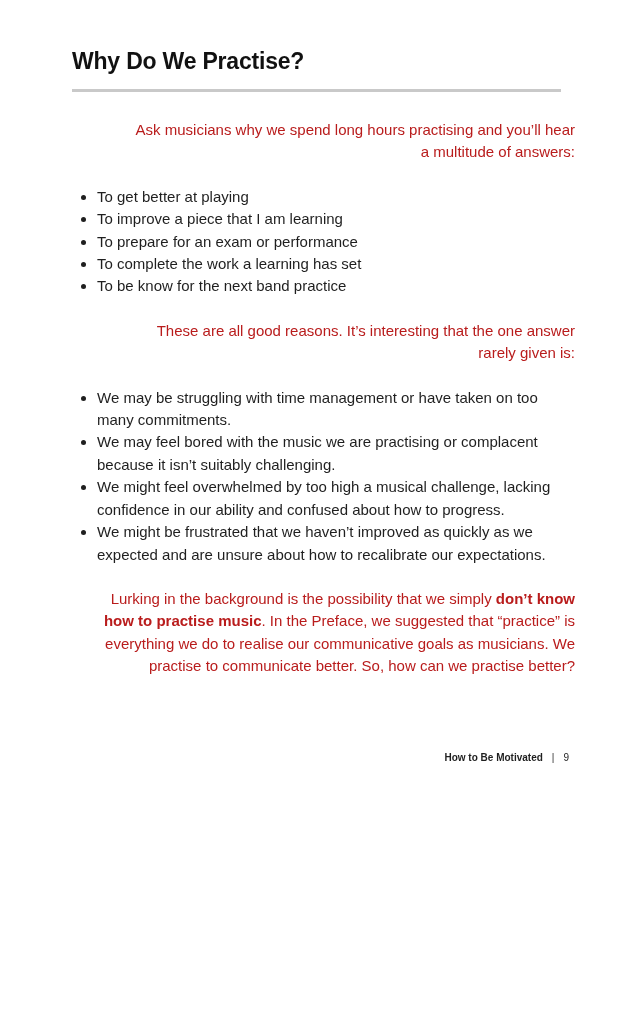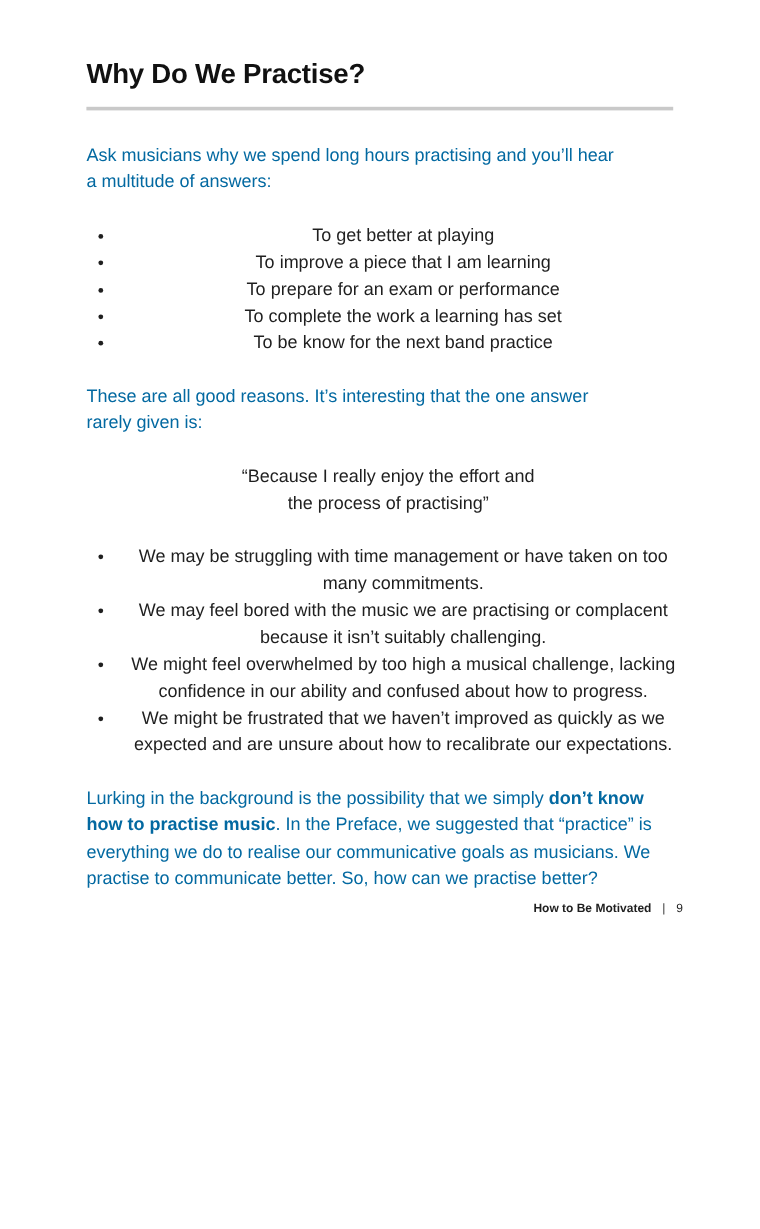--- a/index.html
+++ b/index.html
@@ -31,28 +31,28 @@
   .divider {
     width: 489px;
     height: 3px;
     background: #c9c9c9;
     margin: 0 0 27px 0;
   }
   .para {
     margin: 0 0 22px 0;
     font-size: 15px;
     line-height: 22.4px;
-    color: #0369a1;
+    color: #b91c1c;
     white-space: pre;
+    text-align: right;
   }
   .bullets {
     margin: 0 0 22px 0;
     padding: 0 0 0 25px;
     list-style: disc outside;
-    text-align: center;
   }
   .bullets li {
     margin: 0;
     font-size: 15px;
     line-height: 22.4px;
     color: #1f1f1f;
     white-space: pre;
   }
   .quote {
     margin: 0 0 22px 0;
@@ -103,22 +103,20 @@
       <li>To get better at playing</li>
       <li>To improve a piece that I am learning</li>
       <li>To prepare for an exam or performance</li>
       <li>To complete the work a learning has set</li>
       <li>To be know for the next band practice</li>
     </ul>
 
     <p class="para">These are all good reasons. It’s interesting that the one answer
 rarely given is:</p>
 
-    <div class="quote">“Because I really enjoy the effort and
-the process of practising”</div>
 
 
     <ul class="bullets">
       <li>We may be struggling with time management or have taken on too
 many commitments.</li>
       <li>We may feel bored with the music we are practising or complacent
 because it isn’t suitably challenging.</li>
       <li>We might feel overwhelmed by too high a musical challenge, lacking
 confidence in our ability and confused about how to progress.</li>
       <li>We might be frustrated that we haven’t improved as quickly as we

